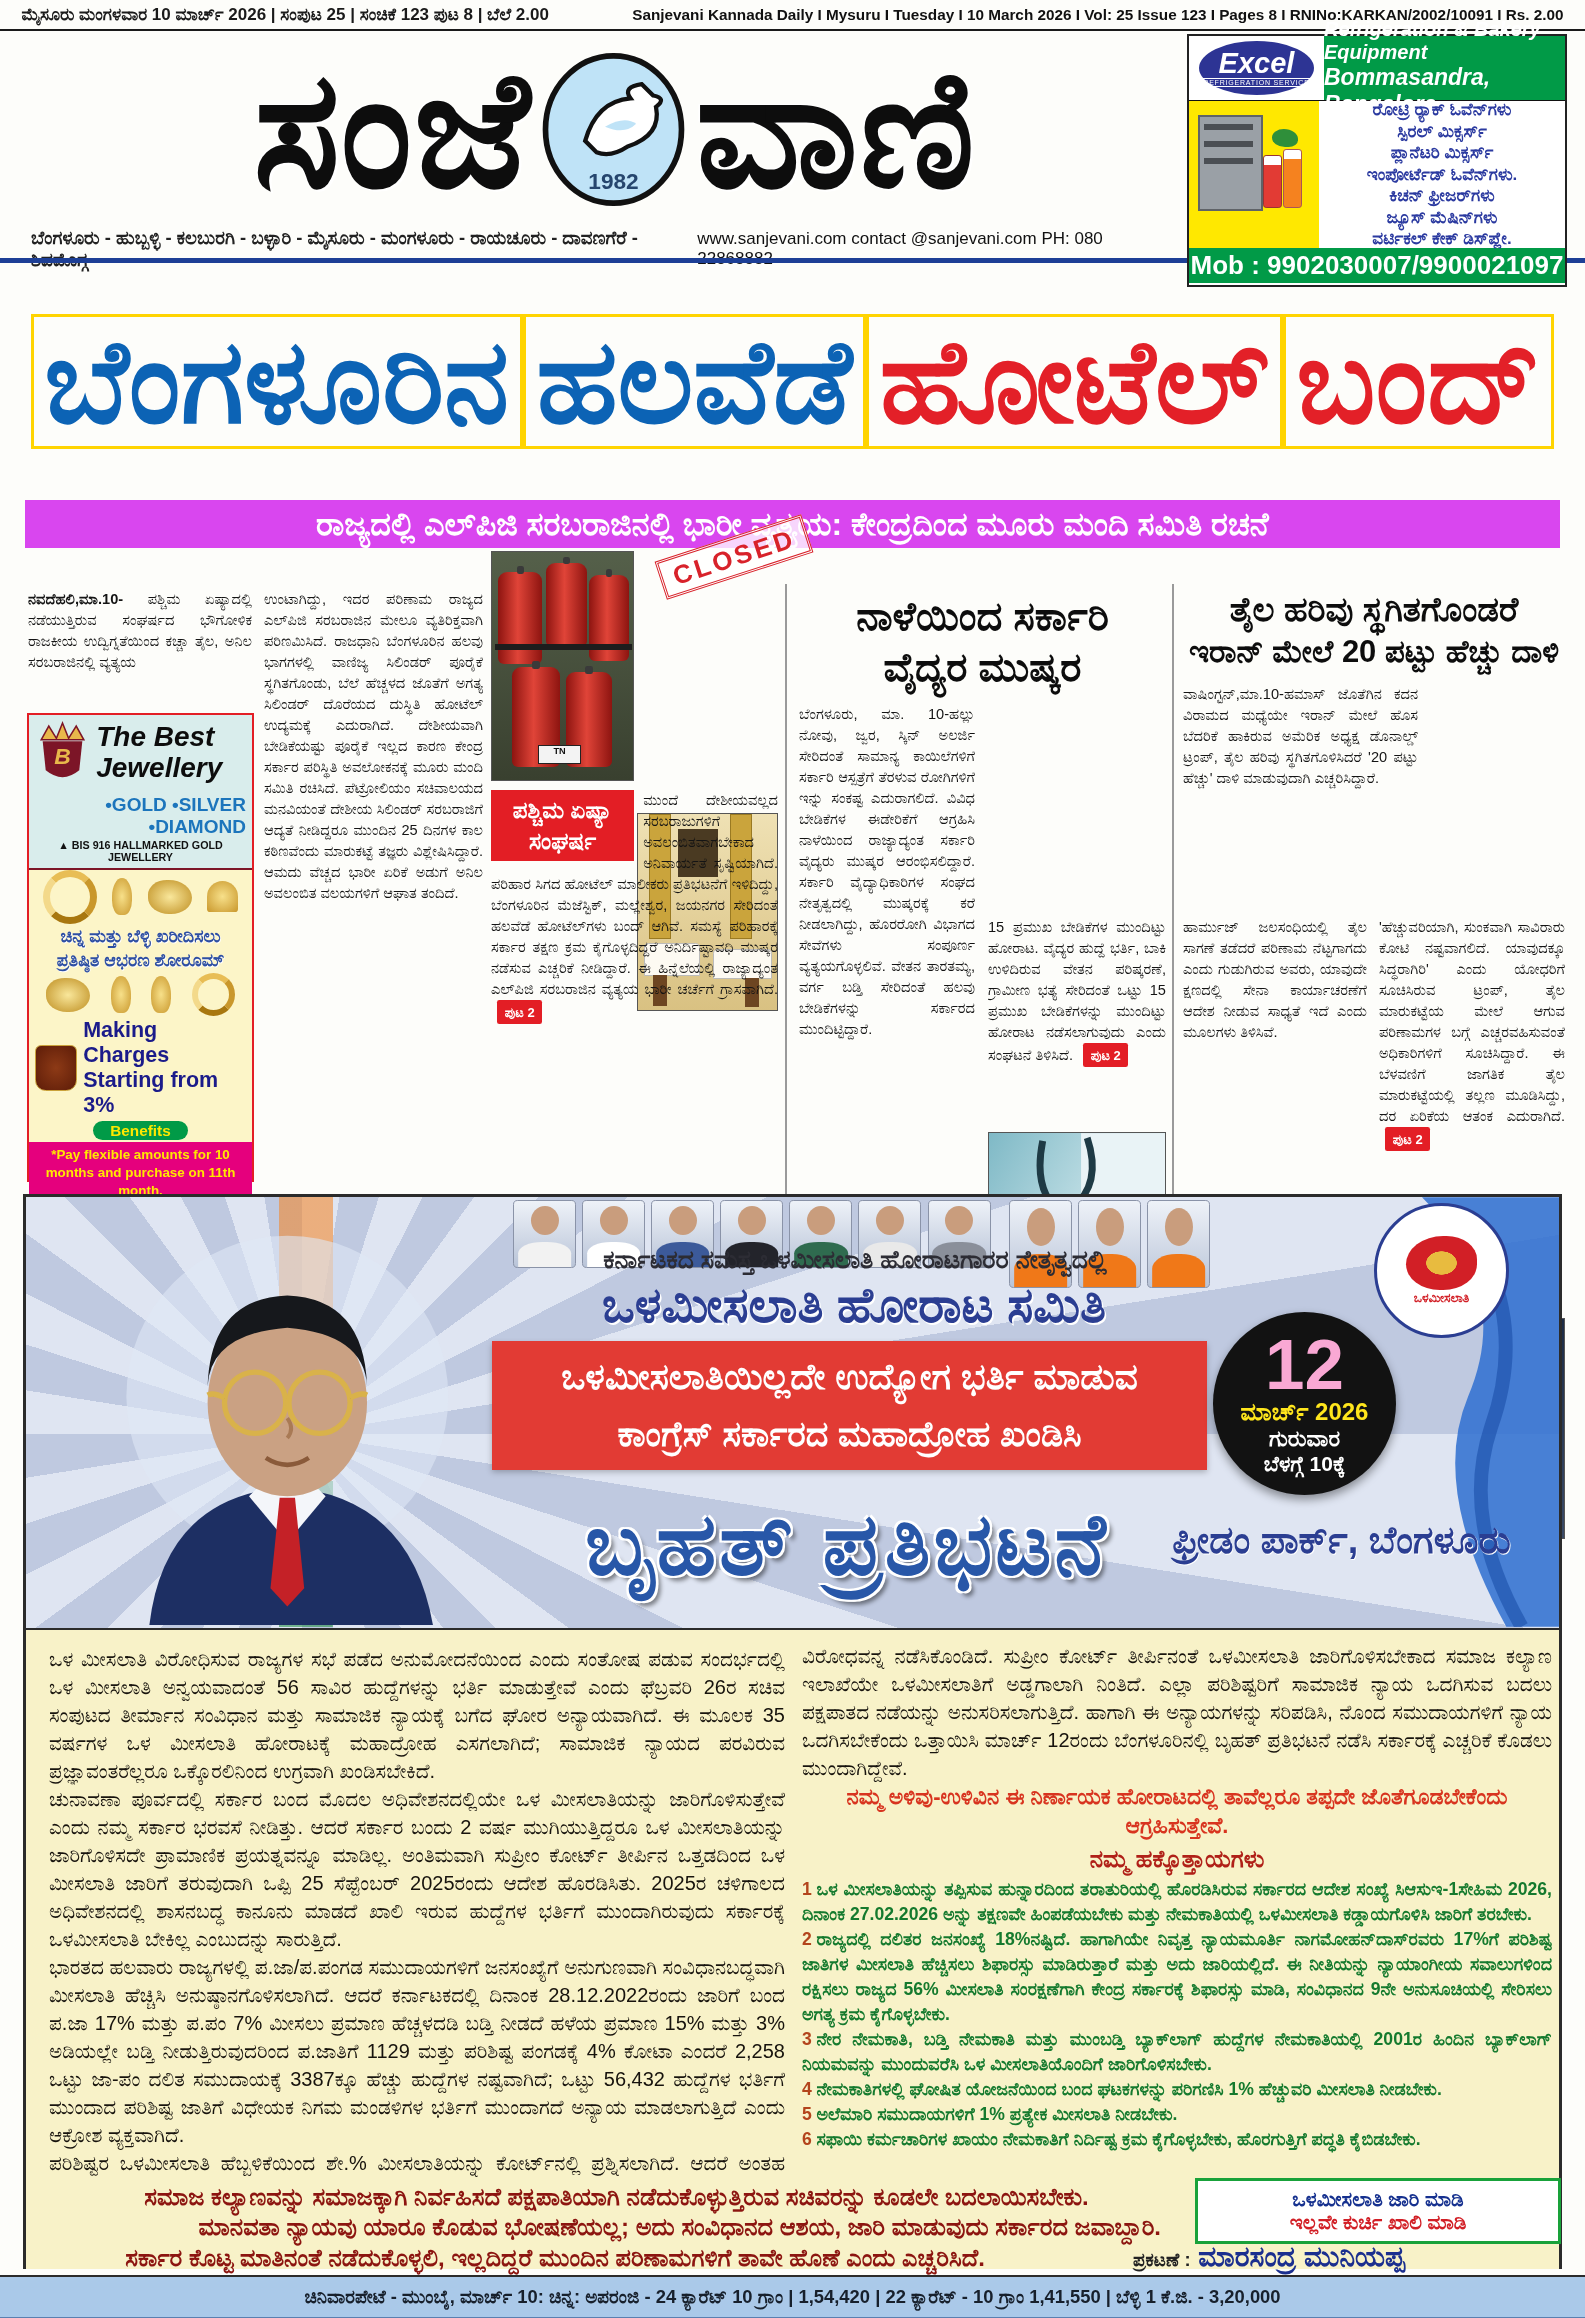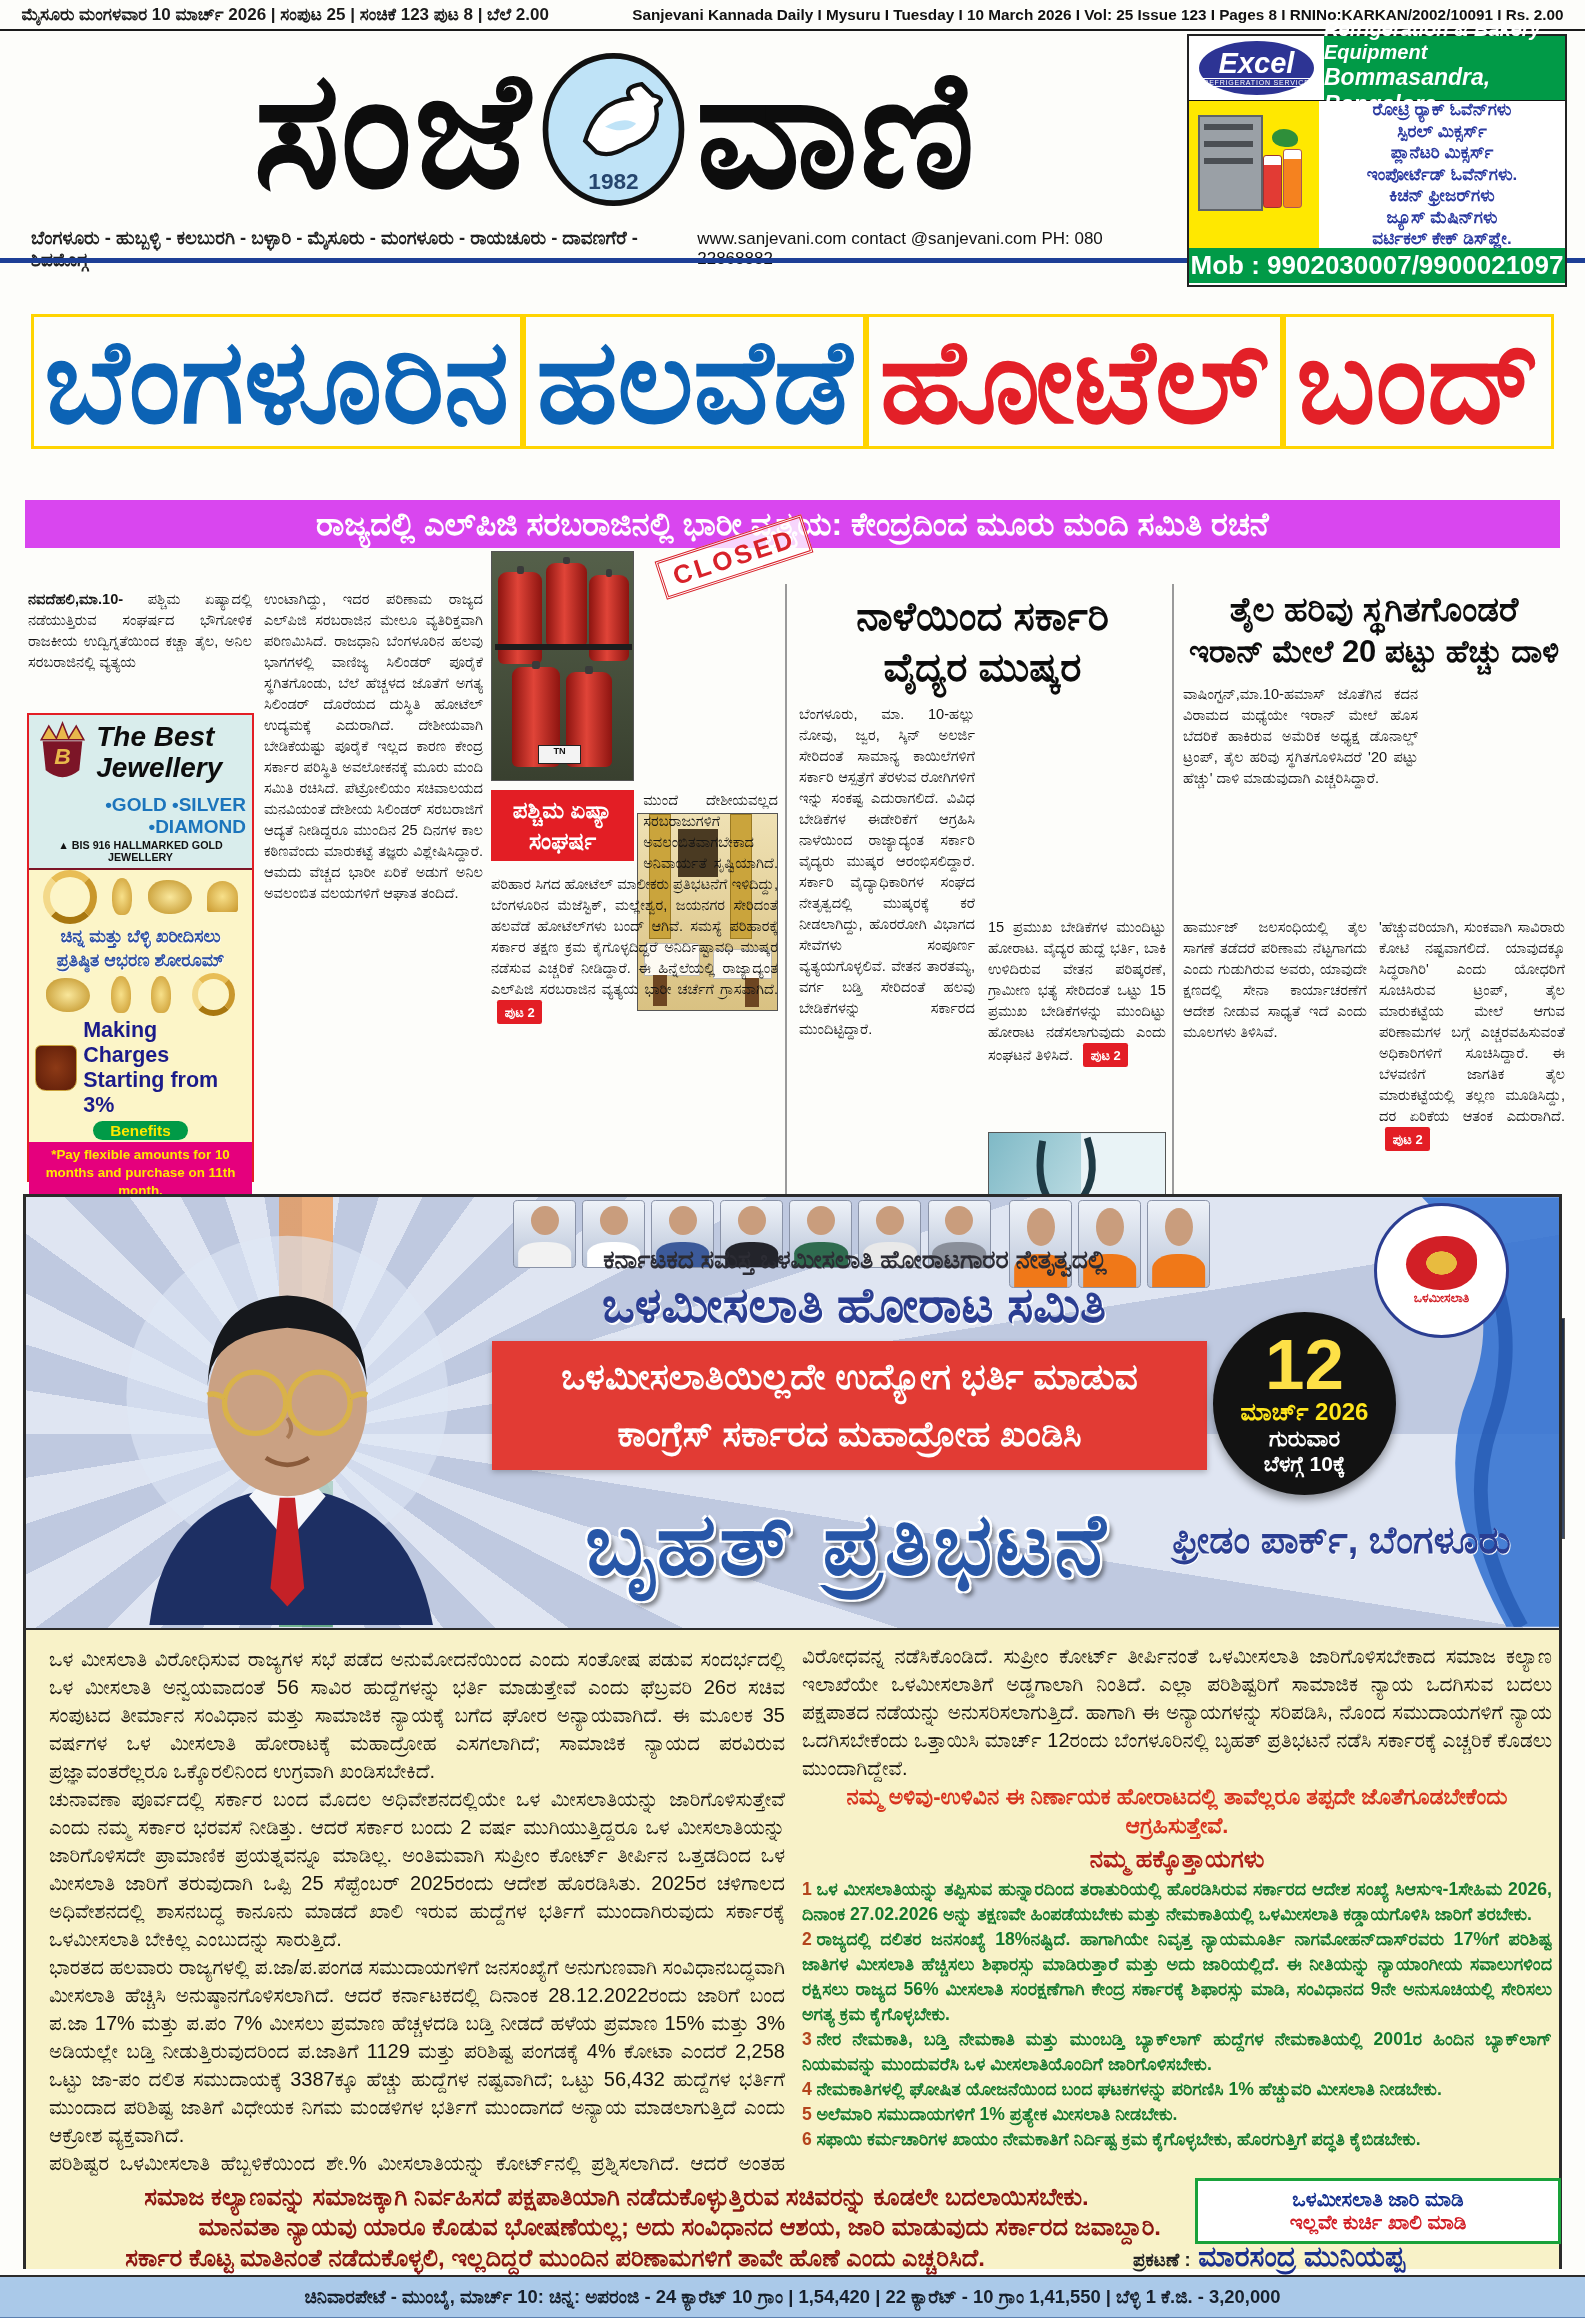--- a/index.html
+++ b/index.html
@@ -80,21 +80,21 @@
   .leader::before{content:"";position:absolute;top:8%;left:50%;transform:translateX(-50%);width:46%;height:44%;border-radius:50%;background:#c99d7d;}
   .leader::after{content:"";position:absolute;bottom:0;left:50%;transform:translateX(-50%);width:88%;height:38%;border-radius:45% 45% 0 0;background:var(--shirt,#fff);}
   .monk{height:86px;}
   .banner-topline{position:absolute;font-size:25px;font-weight:bold;color:#2c2c34;text-align:center;}
   .banner-org{position:absolute;font-size:49px;font-weight:900;color:#2b3e92;text-align:center;text-shadow:1.5px 1.5px 0 #fff;}
   .banner-red{position:absolute;background:#e23b34;color:#fff;font-weight:900;text-align:center;display:flex;flex-direction:column;justify-content:space-evenly;box-shadow:0 3.1px 6.1px rgba(0,0,0,.25);}
   .banner-red .r1{font-size:36px;} .banner-red .r2{font-size:35px;}
   .banner-main{position:absolute;font-size:86px;font-weight:900;color:#2857a8;letter-spacing:3.1px;
                text-shadow:-2.3px -2.3px 0 #fff,2.3px -2.3px 0 #fff,-2.3px 2.3px 0 #fff,2.3px 2.3px 0 #fff,4.6px 5.4px 4.6px rgba(0,0,0,.45);}
   .date-circle{position:absolute;width:183px;height:183px;border-radius:50%;background:#121212;color:#fff;display:flex;flex-direction:column;align-items:center;justify-content:center;box-shadow:0 4.6px 9.2px rgba(0,0,0,.4);}
-  .date-circle .d{color:#fde047;font-size:71px;font-weight:900;line-height:66px;}
+  .date-circle .d{color:#f9a8d4;font-size:71px;font-weight:900;line-height:66px;}
   .date-circle .m{color:#ffe61c;font-size:24px;font-weight:900;}
   .date-circle .w{font-size:22px;font-weight:bold;}
   .date-circle .t{font-size:21px;font-weight:bold;}
   .venue{position:absolute;font-size:38px;font-weight:900;color:#2b3e92;text-shadow:0.8px 0.8px 0 #fff;}
   .org-logo{position:absolute;width:129px;height:129px;border-radius:50%;background:#fff;border:3.8px solid #2b3e92;display:flex;flex-direction:column;align-items:center;justify-content:center;overflow:hidden;}
   .org-logo .blob{width:71px;height:54px;background:radial-gradient(#e8bb3f 30%,#d21f26 31%);border-radius:55% 45% 50% 50%;}
   .org-logo .txt{font-size:12.3px;font-weight:900;color:#d21f26;margin-top:1px;}
   
   .cream{position:absolute;left:0;top:433px;width:100%;height:639px;background:#f8f2c8;}
   .cream-body{font-size:20px;line-height:28px;color:#17130d;}

